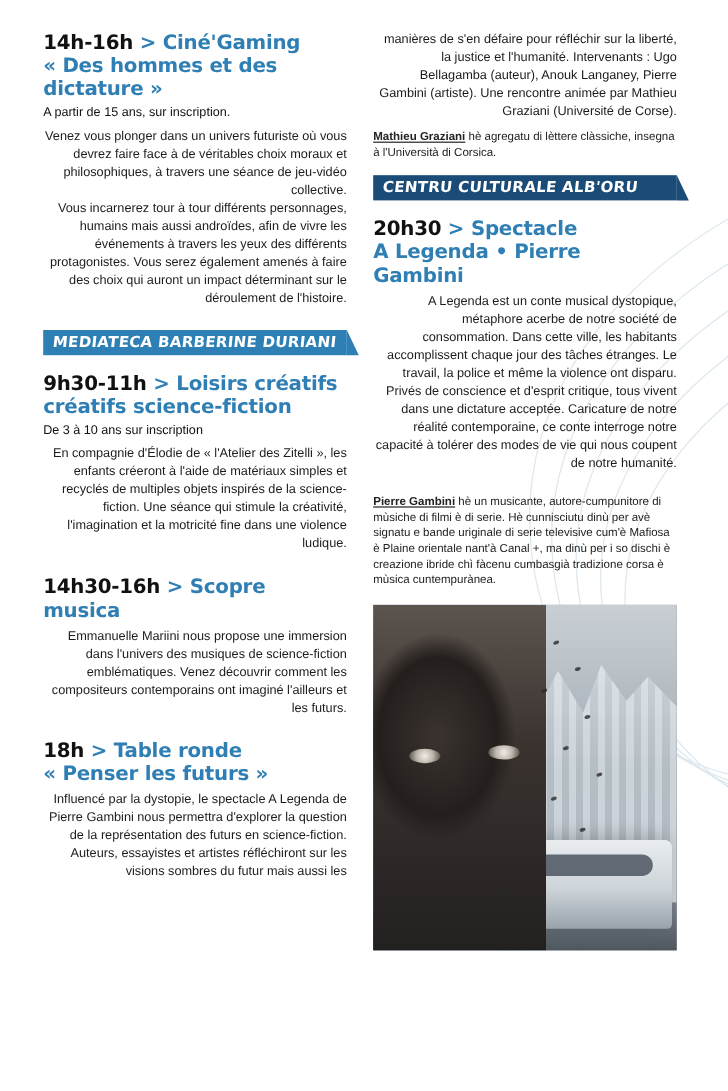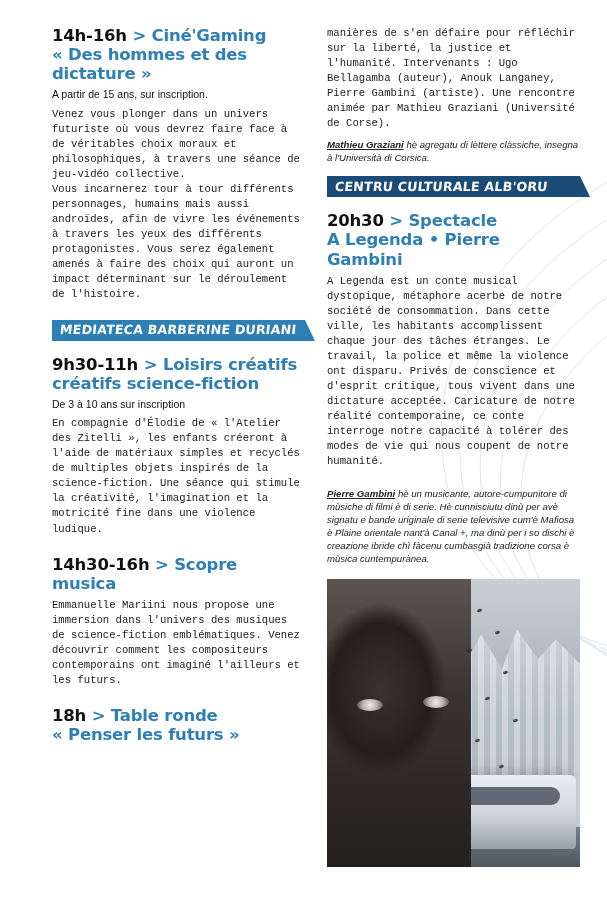--- a/index.html
+++ b/index.html
@@ -13,21 +13,21 @@
     font-family: "Liberation Sans", sans-serif;
     color: #1a1a1a;
     overflow: hidden;
     position: relative;
   }
   .page {
     position: relative;
     width: 596px;
     height: 909px;
     box-sizing: border-box;
-    padding: 26px 30px 10px 52px;
+    padding: 26px 30px 10px 36px;
   }
   .swirl {
     position: absolute;
     right: -120px;
     top: 120px;
     width: 420px;
     height: 640px;
     pointer-events: none;
     opacity: 0.5;
   }
@@ -66,29 +66,27 @@
     font-weight: normal;
     margin: 0 0 5px 0;
     color: #111;
     line-height: 1.25;
   }
   .body-txt {
     font-size: 10.6px;
     line-height: 1.42;
     margin: 0 0 7px 0;
     color: #1b1b1b;
-    text-align: left;
-    font-family: Liberation Mono, monospace;
+    text-align: right;
   }
   .bio {
     font-size: 9.6px;
     line-height: 1.36;
     margin: 4px 0 0 0;
     color: #222;
-    font-style: italic;
   }
   .bio .name {
     font-weight: bold;
     text-decoration: underline;
   }
   
   .banner {
     position: relative;
     margin: 12px 0 14px 0;
     height: 21px;
@@ -262,20 +260,21 @@
         <p class="body-txt">Emmanuelle Mariini nous propose une immersion dans l'univers des musiques de science-fiction emblématiques. Venez découvrir comment les compositeurs contemporains ont imaginé l'ailleurs et les futurs.</p>
       </div>
 
       <div class="entry">
         <h2 class="head">
           <span>18h</span>
           <span class="sep">&gt;</span>
           <span class="accent">Table ronde</span><br>
           <span class="accent">« Penser les futurs »</span>
         </h2>
+        <p class="body-txt">Influencé par la dystopie, le spectacle A Legenda de Pierre Gambini nous permettra d'explorer la question de la représentation des futurs en science-fiction. Auteurs, essayistes et artistes réfléchiront sur les visions sombres du futur mais aussi les</p>
       </div>
 
     </div>
 
     <div class="col">
 
       <p class="body-txt">manières de s'en défaire pour réfléchir sur la liberté, la justice et l'humanité. Intervenants : Ugo Bellagamba (auteur), Anouk Langaney, Pierre Gambini (artiste). Une rencontre animée par Mathieu Graziani (Université de Corse).</p>
 
       <p class="bio">
         <span class="name">Mathieu Graziani</span><span> hè agregatu di lèttere clàssiche, insegna à l'Università di Corsica.</span>

